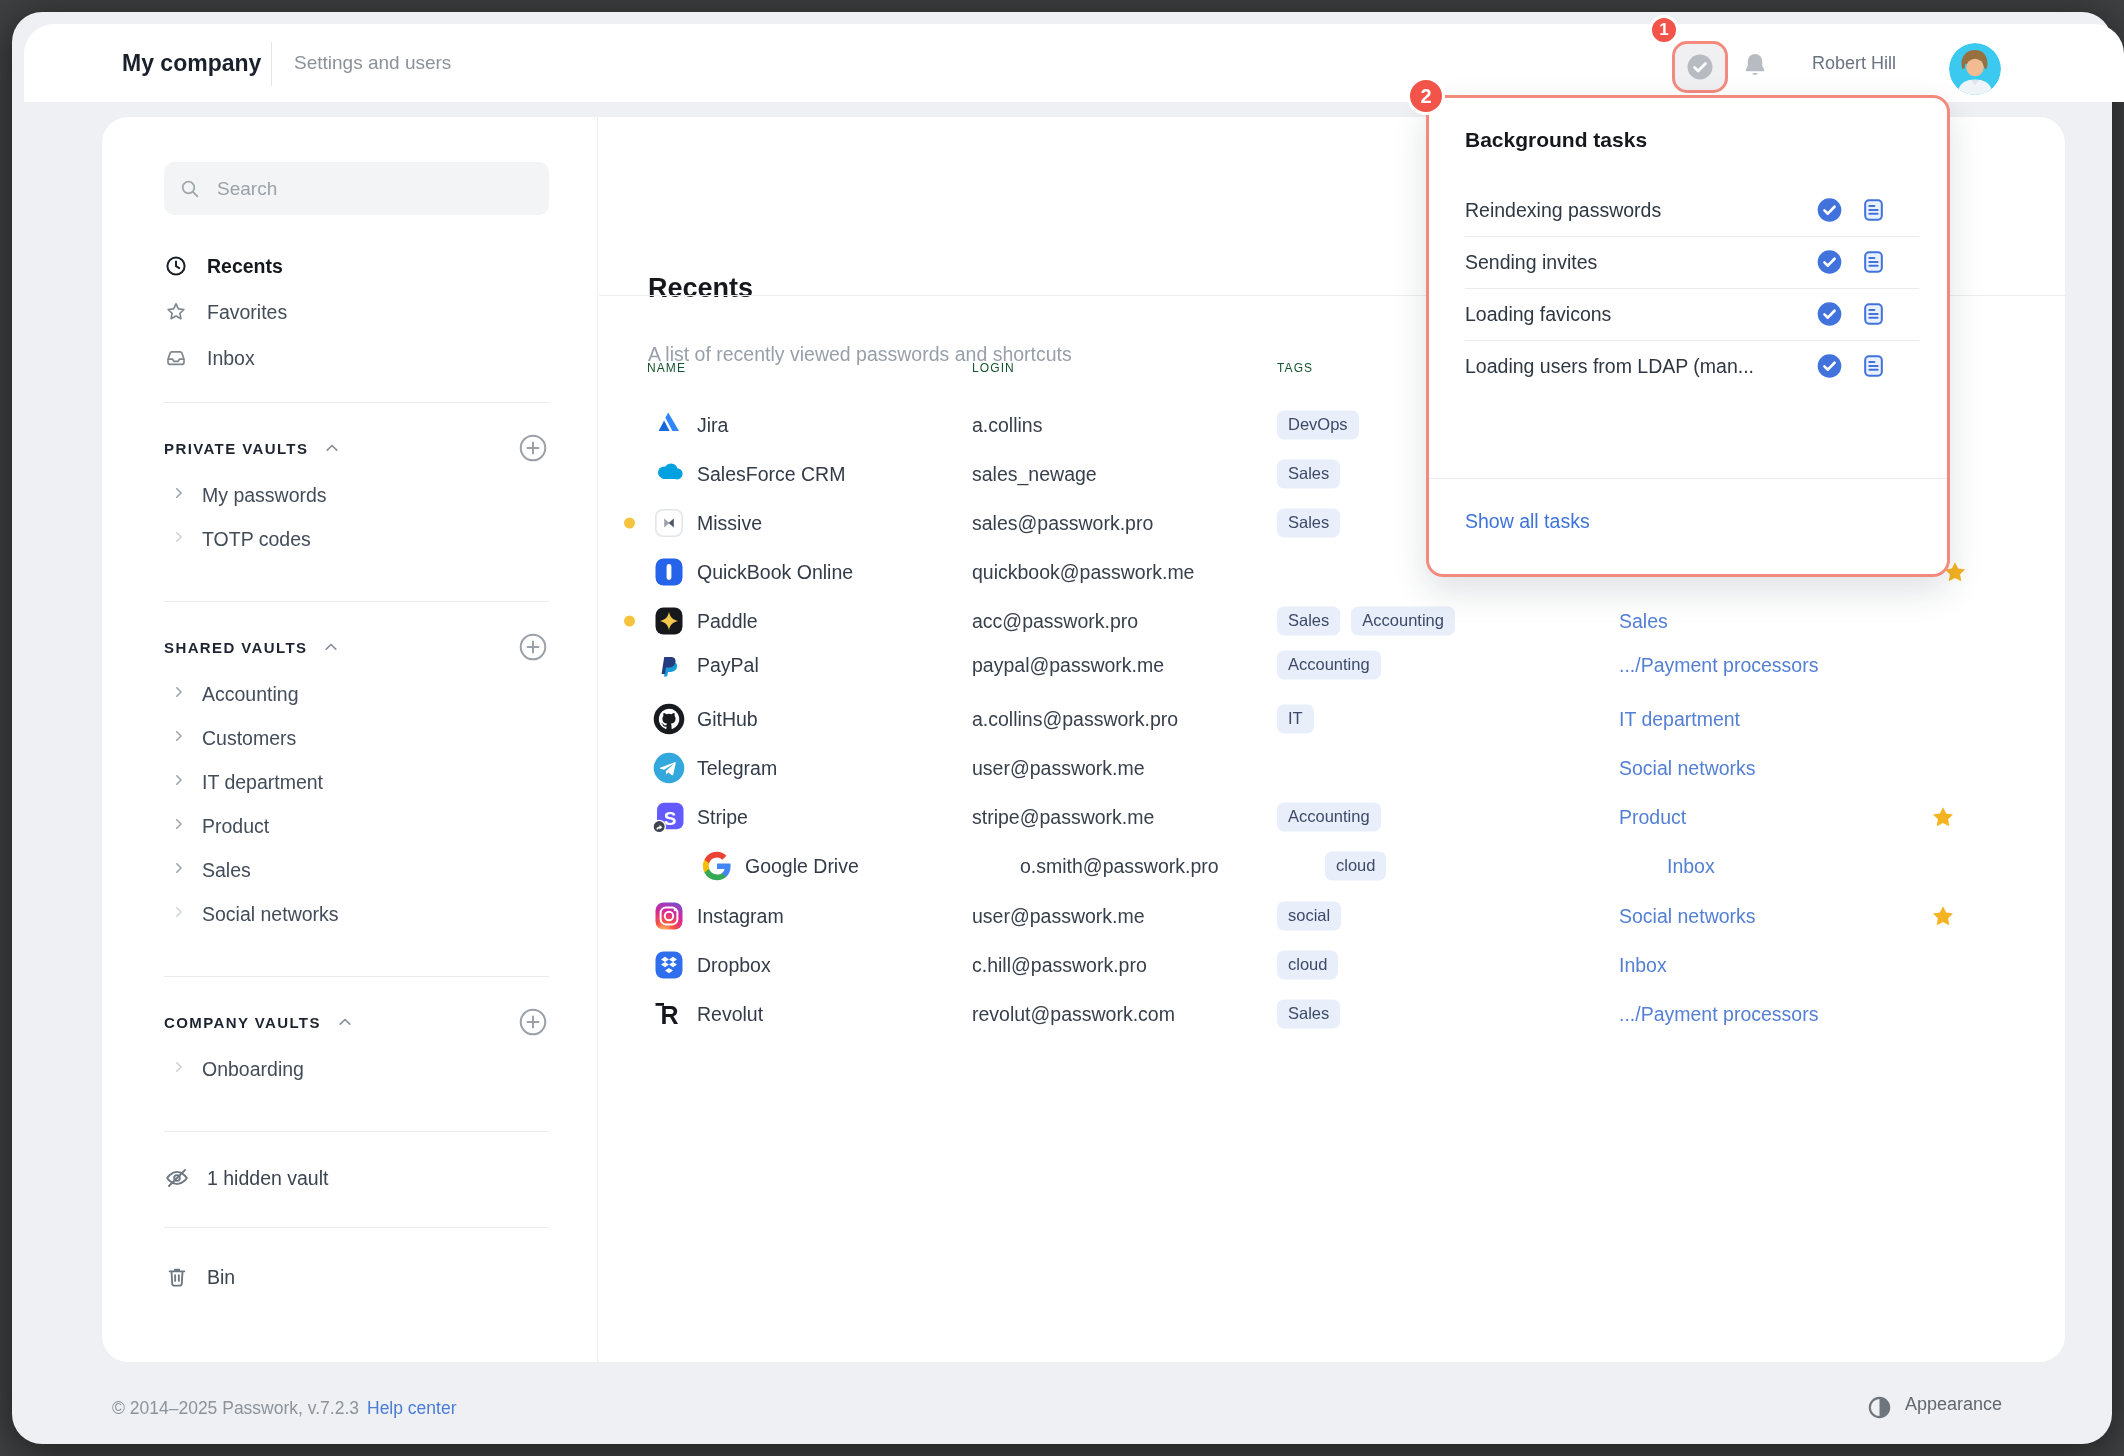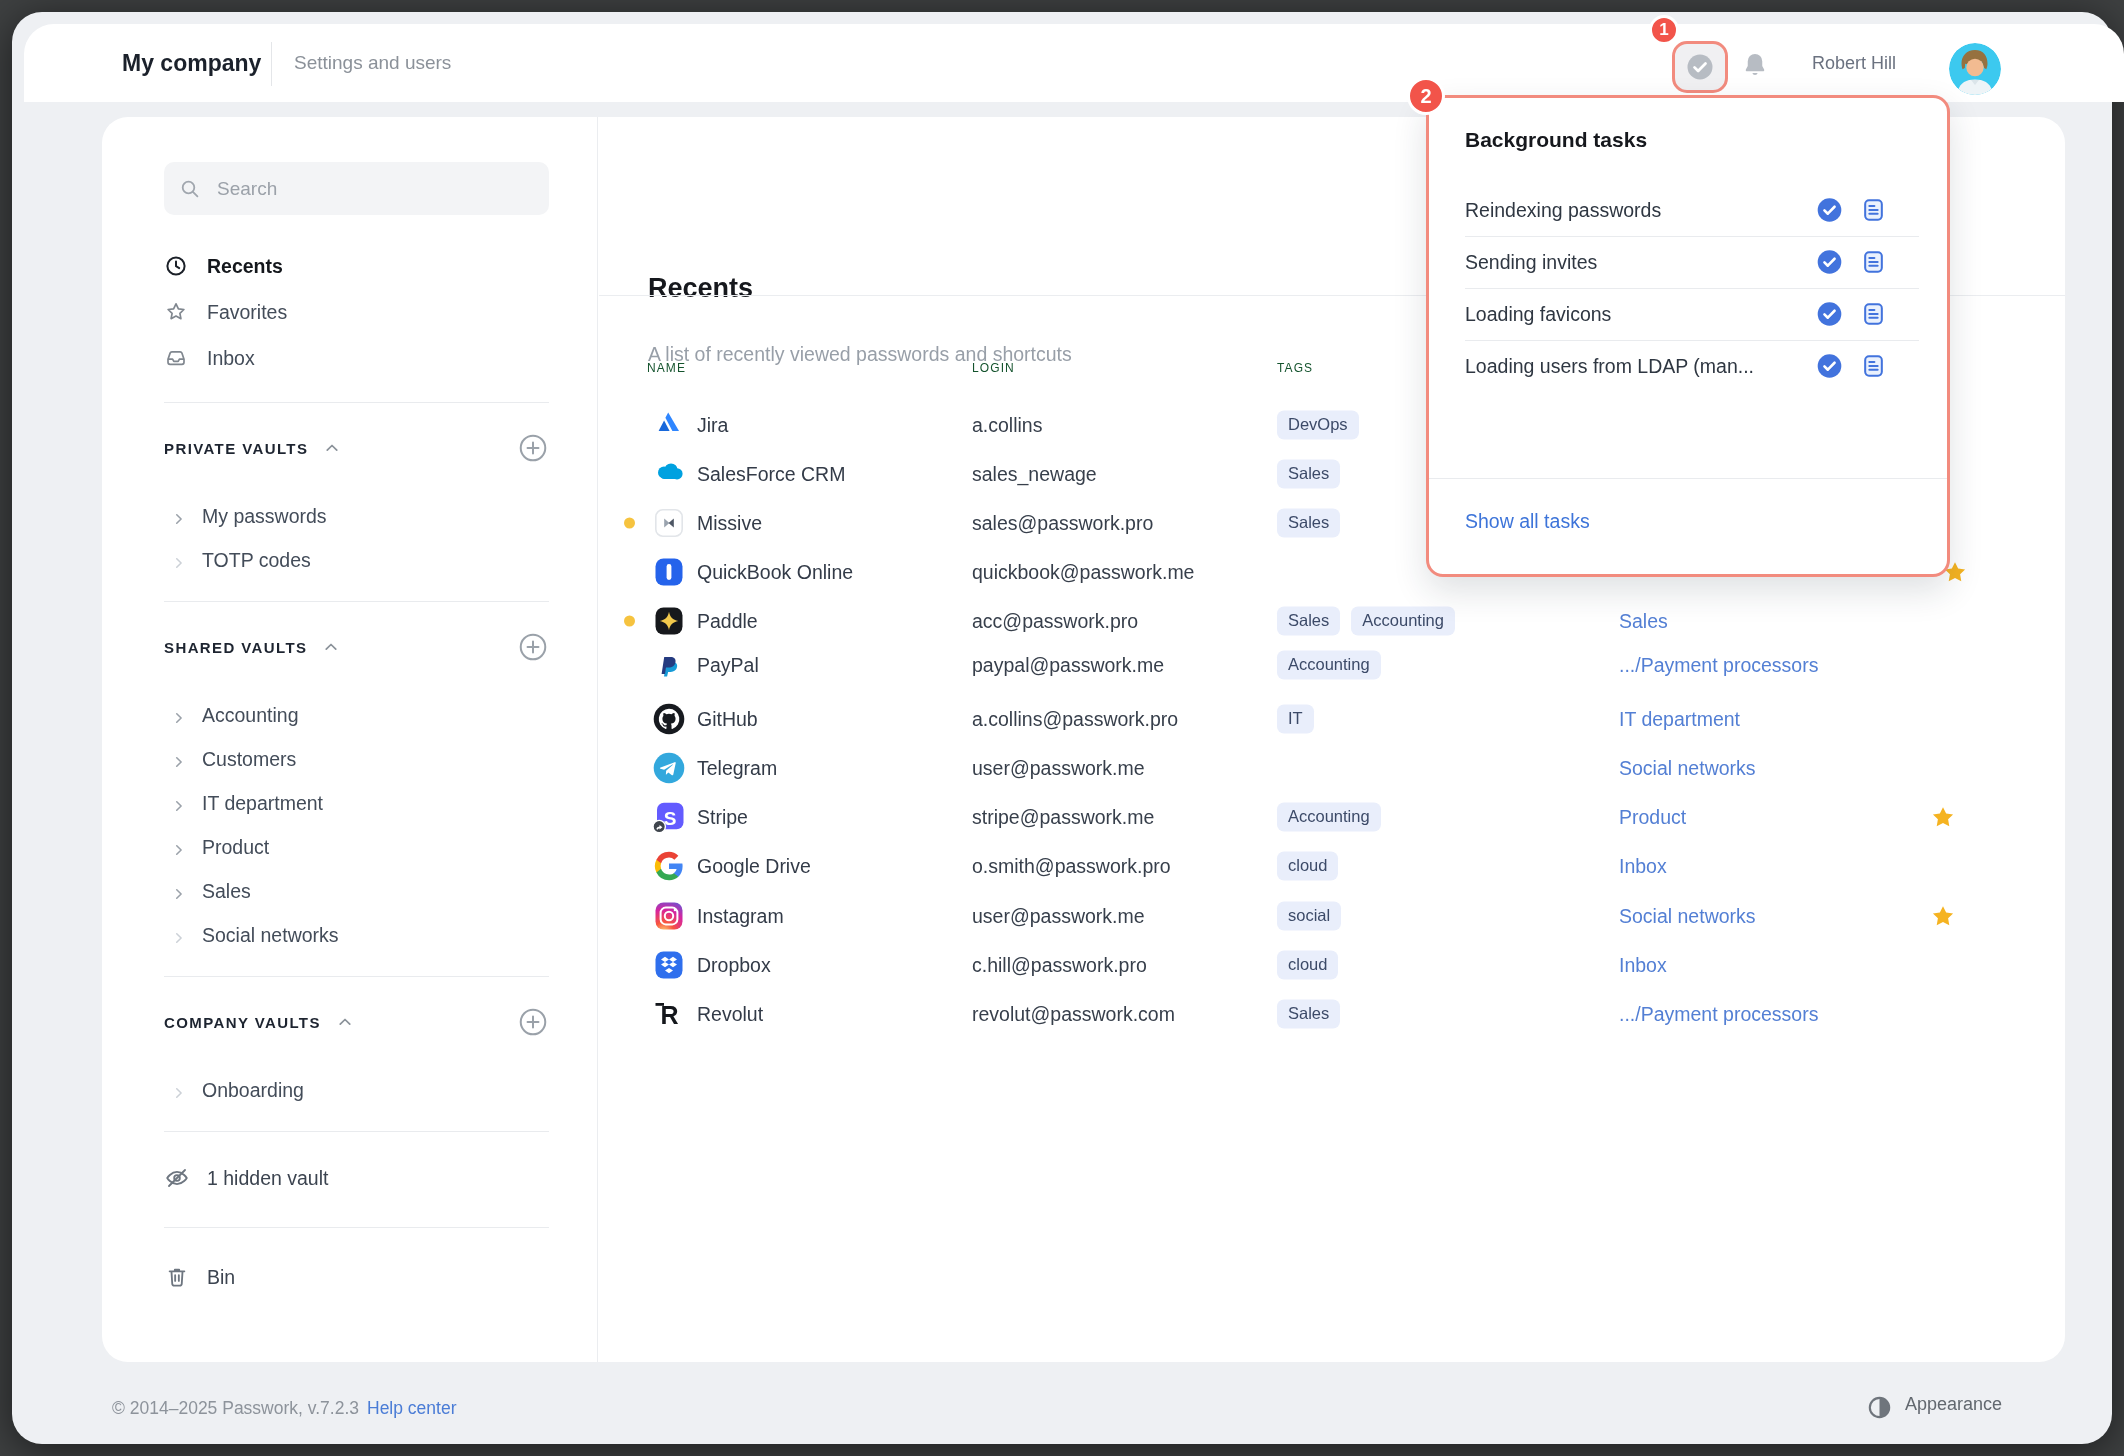--- a/index.html
+++ b/index.html
@@ -25,21 +25,21 @@
   .side-nav{margin-top:28px;}
   .side-item{height:46px;display:flex;align-items:center;font-size:19.5px;color:#434c59;cursor:pointer;}
   .side-item .ic{width:24px;height:24px;margin-right:19px;flex:none;}
   .side-item.active{font-weight:bold;color:#14171c;}
   .side-divider{height:1px;background:#e9ebee;width:385px;margin-top:21px;}
   .sec-head{margin-top:25px;height:40px;width:385px;display:flex;align-items:center;}
   .sec-title{font-size:15px;font-weight:bold;letter-spacing:1.4px;color:#1d2430;}
   .sec-chev{width:20px;height:20px;margin-left:14px;cursor:pointer;}
   .sec-plus{width:32px;height:32px;margin-left:auto;cursor:pointer;}
   .sec-items{margin-top:16px;margin-bottom:29px;}
-  .vault-item{height:44px;display:flex;align-items:flex-end;font-size:19.5px;color:#434c59;cursor:pointer;}
+  .vault-item{height:44px;display:flex;align-items:flex-start;font-size:19.5px;color:#434c59;cursor:pointer;}
   .vault-item .chev{width:18px;height:18px;margin:0 14px 0 6px;color:#9aa1a9;flex:none;}
   .vault-item.muted .chev{color:#ccd1d7;}
   .util-row{height:44px;display:flex;align-items:center;font-size:19.5px;color:#3c4450;cursor:pointer;margin-top:24px;}
   .util-row .ic{width:26px;height:26px;margin-right:17px;}
   .util-row.bin{margin-top:26px;height:46px;}
   
   .content{position:absolute;left:497px;top:0;right:0;bottom:0;}
   .page-title{position:absolute;left:49px;top:156px;font-size:27px;font-weight:bold;color:#16181d;}
   .page-subtitle{position:absolute;left:49px;top:226px;font-size:19.5px;color:#989fa8;}
   .content-divider{position:absolute;left:0;right:0;top:178px;height:1px;background:#ebedf0;}
@@ -447,21 +447,21 @@
               <span class="cell c-tags">
                 <span class="tag">Accounting</span>
               </span>
               <span class="cell c-vault">Product</span>
               <span class="cell c-star">
                 <svg xmlns="http://www.w3.org/2000/svg" viewBox="0 0 24 24">
                   <path d="M12 2.9l2.9 5.8 6.4.9-4.6 4.5 1.1 6.4L12 17.5l-5.8 3 1.1-6.4L2.7 9.6l6.4-.9Z" fill="#f5b321"></path>
                 </svg>
               </span>
             </div>
-            <div class="trow" style="top: 441.9px;">
+            <div class="trow" style="top: 441.9px; margin-left: 48px;">
               <span class="cell c-ic">
                 <svg xmlns="http://www.w3.org/2000/svg" viewBox="0 0 24 24">
                   <path fill="#4285F4" d="M21.6 12.2c0-.7-.06-1.4-.18-2H12v3.9h5.4a4.6 4.6 0 0 1-2 3v2.5h3.2c1.9-1.75 3-4.3 3-7.4Z"></path>
                   <path fill="#34A853" d="M12 22a9.5 9.5 0 0 0 6.6-2.4l-3.2-2.5a6 6 0 0 1-9-3.2H3.1v2.6A10 10 0 0 0 12 22Z"></path>
                   <path fill="#FBBC05" d="M6.4 13.9a6 6 0 0 1 0-3.8V7.5H3.1a10 10 0 0 0 0 9Z"></path>
                   <path fill="#EA4335" d="M12 6a5.4 5.4 0 0 1 3.8 1.5l2.8-2.8A9.6 9.6 0 0 0 12 2a10 10 0 0 0-8.9 5.5l3.3 2.6A6 6 0 0 1 12 6Z"></path>
                 </svg>
               </span>
               <span class="cell c-name">Google Drive</span>
               <span class="cell c-login">o.smith@passwork.pro</span>

